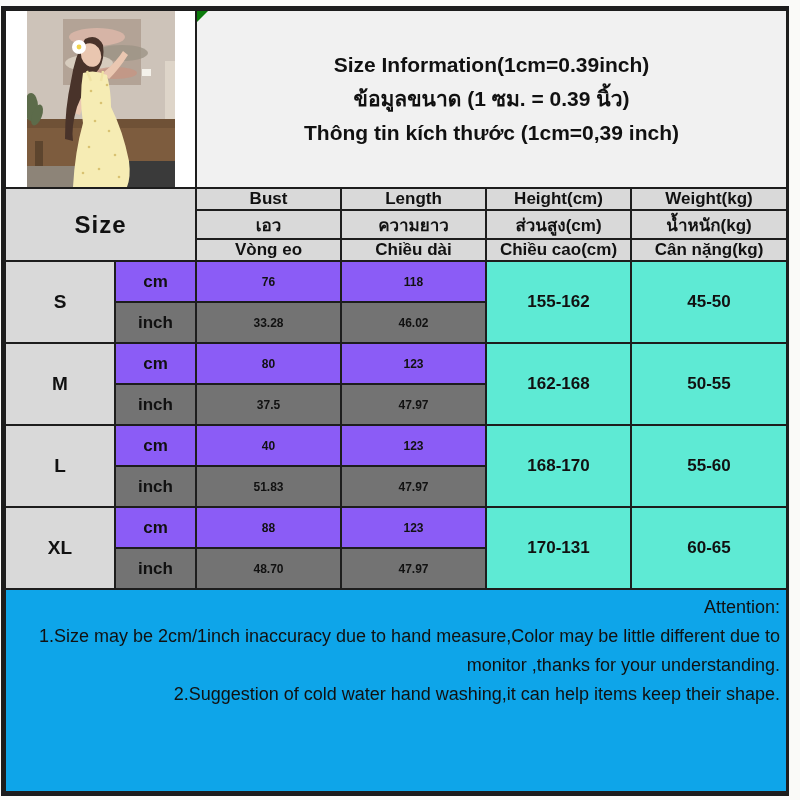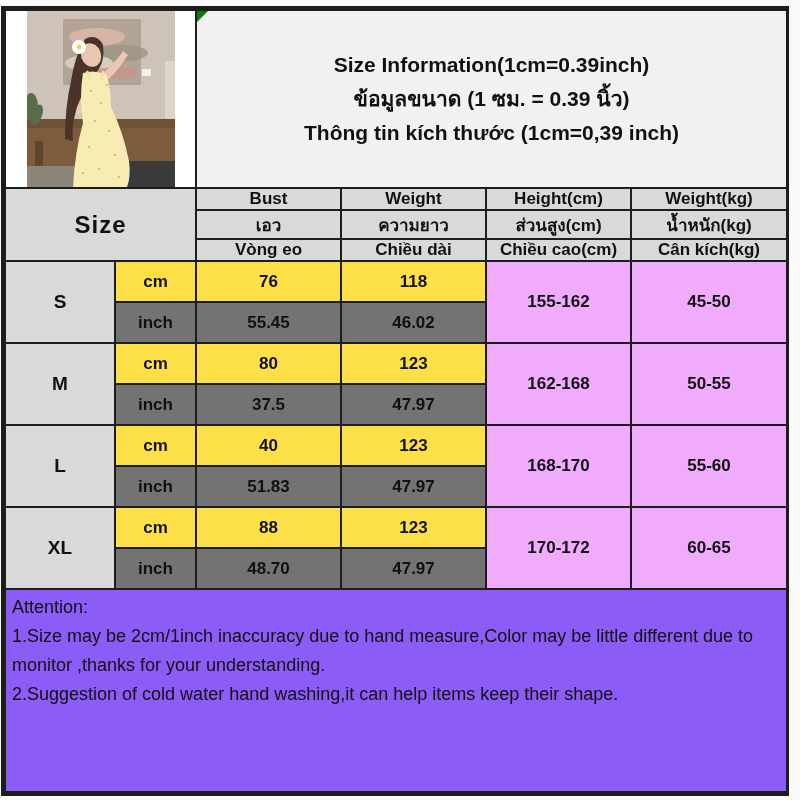--- a/index.html
+++ b/index.html
@@ -20,21 +20,21 @@
   table.size-table {
     border-collapse: collapse;
     table-layout: fixed;
     width: 100%; height: 100%;
   }
   td, th {
     border: 2px solid #1d1d1d;
     text-align: center;
     vertical-align: middle;
     font-weight: bold;
-    font-size: 17px;
+    font-size: 12px;
     overflow: hidden;
   }
   
   .image-cell { background: #ffffff; height: 178px; }
   .title-cell {
     background: #f1f1f1;
     position: relative;
     font-size: 21px;
     line-height: 34px;
   }
@@ -49,27 +49,27 @@
   .hdr { background: #d9d9d9; height: 18px; font-size: 17px; }
   .size-head {
     background: #d9d9d9;
     font-size: 24px;
     letter-spacing: 1px;
   }
   
   .size-letter { background: #d9d9d9; font-size: 19px; }
   .row-cm, .row-inch { height: 41px; }
   .unit-cell { font-size: 17px; }
-  .cm-bg { background: #fde047; margin-left: 21px; }
+  .cm-bg { background: #8b5cf6; margin-left: 21px; }
   .white-bg { background: #737373; }
-  .range-cell { background: #f0abfc; font-size: 17px; margin-left: 9px; }
+  .range-cell { background: #5eead4; font-size: 17px; margin-left: 9px; }
   
   .attention-cell {
-    background: #8b5cf6;
-    text-align: left;
+    background: #0ea5e9;
+    text-align: right;
     vertical-align: top;
     font-weight: normal;
     font-size: 18px;
     line-height: 29px;
     padding: 3px 6px 0 6px;
   }
   .photo-wrap {
     display: flex;
     align-items: center;
     justify-content: center;
@@ -161,48 +161,48 @@
         <div class="flag-triangle"></div>
         <div>Size Information(1cm=0.39inch)</div>
         <div>ข้อมูลขนาด (1 ซม. = 0.39 นิ้ว)</div>
         <div>Thông tin kích thước (1cm=0,39 inch)</div>
       </td>
     </tr>
 
     <tr>
       <td class="size-head" colspan="2" rowspan="3">Size</td>
       <th class="hdr">Bust</th>
-      <th class="hdr">Weight</th>
+      <th class="hdr">Length</th>
       <th class="hdr">Height(cm)</th>
       <th class="hdr">Weight(kg)</th>
     </tr>
     <tr>
       <th class="hdr">เอว</th>
       <th class="hdr">ความยาว</th>
       <th class="hdr">ส่วนสูง(cm)</th>
       <th class="hdr">น้ำหนัก(kg)</th>
     </tr>
     <tr>
       <th class="hdr">Vòng eo</th>
       <th class="hdr">Chiều dài</th>
       <th class="hdr">Chiều cao(cm)</th>
-      <th class="hdr">Cân kích(kg)</th>
+      <th class="hdr">Cân nặng(kg)</th>
     </tr>
 
     <tr class="row-cm">
       <td class="size-letter" rowspan="2">S</td>
       <td class="unit-cell cm-bg">cm</td>
       <td class="cm-bg">76</td>
       <td class="cm-bg">118</td>
       <td class="range-cell" rowspan="2">155-162</td>
       <td class="range-cell" rowspan="2">45-50</td>
     </tr>
     <tr class="row-inch">
       <td class="unit-cell white-bg">inch</td>
-      <td class="white-bg">55.45</td>
+      <td class="white-bg">33.28</td>
       <td class="white-bg">46.02</td>
     </tr>
 
     <tr class="row-cm">
       <td class="size-letter" rowspan="2">M</td>
       <td class="unit-cell cm-bg">cm</td>
       <td class="cm-bg">80</td>
       <td class="cm-bg">123</td>
       <td class="range-cell" rowspan="2">162-168</td>
       <td class="range-cell" rowspan="2">50-55</td>
@@ -225,21 +225,21 @@
       <td class="unit-cell white-bg">inch</td>
       <td class="white-bg">51.83</td>
       <td class="white-bg">47.97</td>
     </tr>
 
     <tr class="row-cm">
       <td class="size-letter" rowspan="2">XL</td>
       <td class="unit-cell cm-bg">cm</td>
       <td class="cm-bg">88</td>
       <td class="cm-bg">123</td>
-      <td class="range-cell" rowspan="2">170-172</td>
+      <td class="range-cell" rowspan="2">170-131</td>
       <td class="range-cell" rowspan="2">60-65</td>
     </tr>
     <tr class="row-inch">
       <td class="unit-cell white-bg">inch</td>
       <td class="white-bg">48.70</td>
       <td class="white-bg">47.97</td>
     </tr>
 
     <tr>
       <td class="attention-cell" colspan="6">

